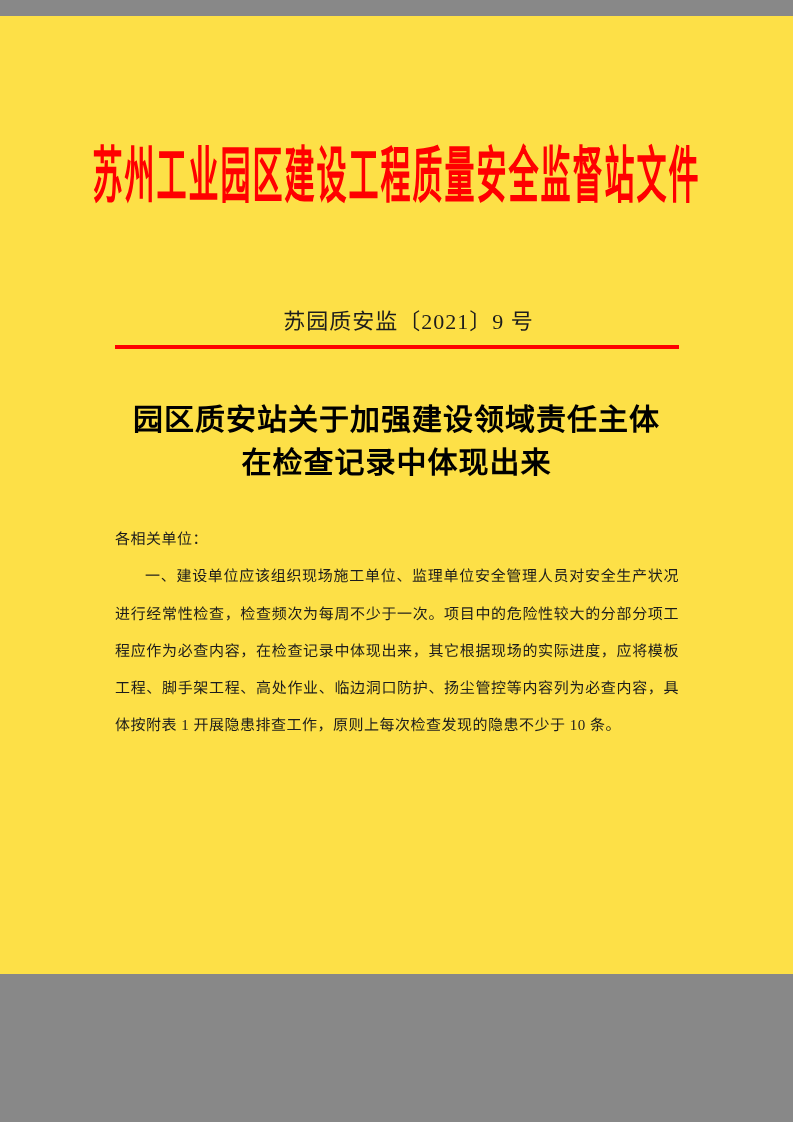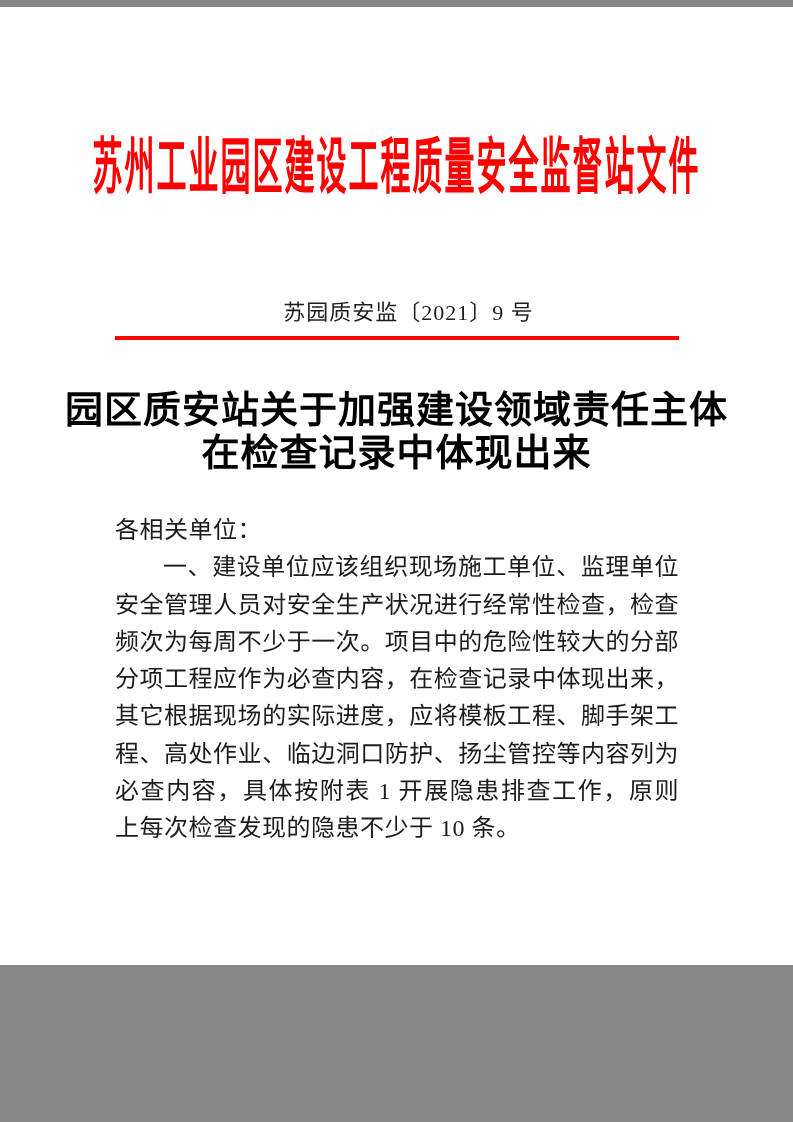--- a/index.html
+++ b/index.html
@@ -3,22 +3,22 @@
 <meta charset="utf-8">
 <style>
   * { margin: 0; padding: 0; box-sizing: border-box; }
   html, body { background: #888; }
   body { font-family: "Liberation Serif", "DejaVu Serif", serif; }
 
   .page {
     position: relative;
     width: 793px;
     height: 958px;
-    margin: 7px auto;
-    background: #ffffff;
+    margin: 16px auto;
+    background: #fde047;
     overflow: hidden;
     color: #1c1c1c;
   }
 
   
   .header-banner {
     position: absolute;
     top: 104px;
     left: 0;
     width: 100%;
@@ -63,34 +63,34 @@
     background: var(--accent-red, #ff0000);
   }
 
   
   .doc-title {
     position: absolute;
     top: 382px;
     left: 0;
     width: 100%;
     text-align: center;
-    font-size: 38px;
+    font-size: 30px;
     font-weight: bold;
     color: #000000;
     line-height: 43px;
     letter-spacing: 1px;
   }
 
   
   .doc-body {
     position: absolute;
     top: 505px;
     left: 115px;
     width: 564px;
-    font-size: 24px;
+    font-size: 15px;
     line-height: 37.3px;
     letter-spacing: 0.5px;
     text-align: justify;
     color: #1c1c1c;
   }
   .doc-body .salutation { text-indent: 0; }
   .doc-body .para { text-indent: 2em; }
 </style>
 </head>
 <body>

